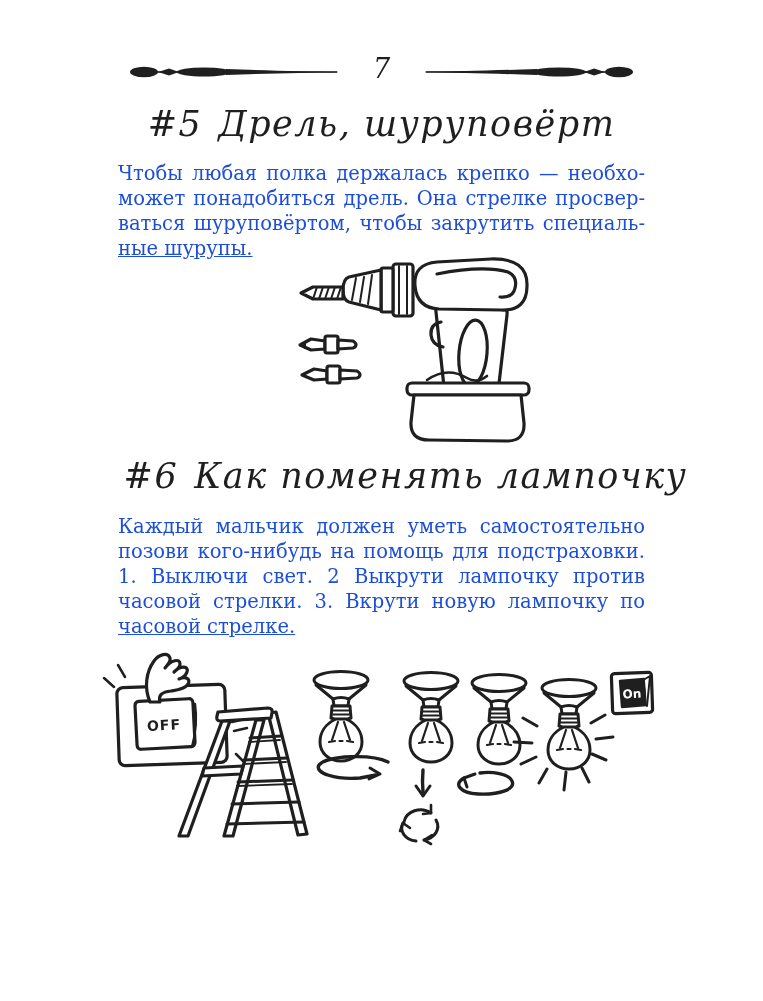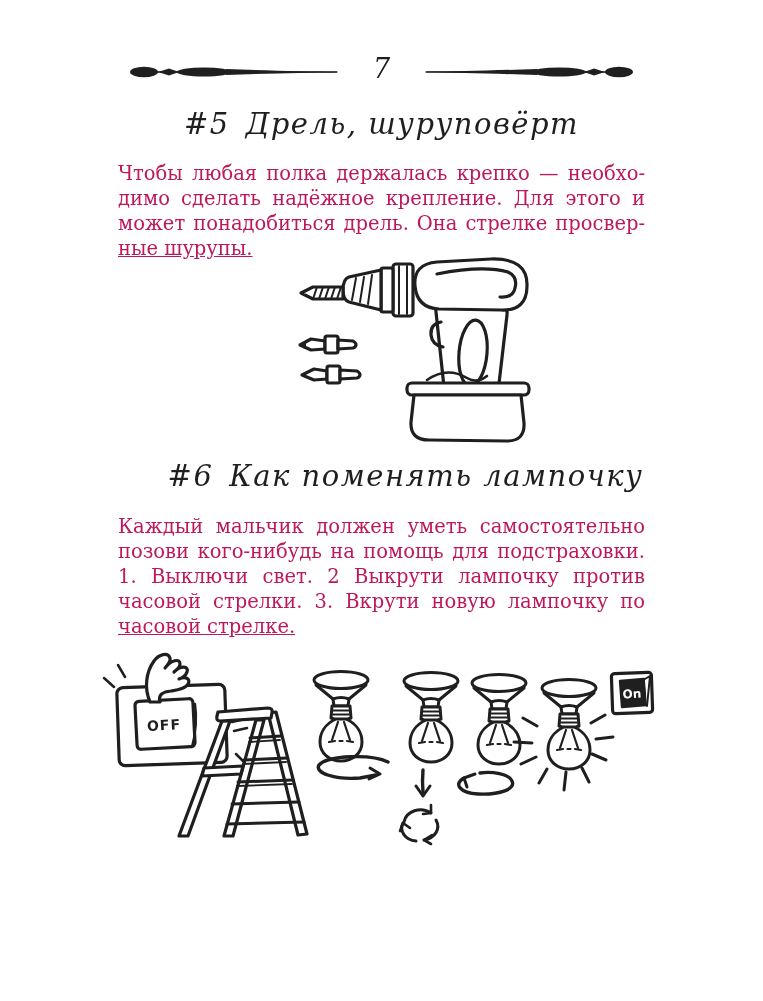--- a/index.html
+++ b/index.html
@@ -5,24 +5,24 @@
   * { margin:0; padding:0; box-sizing:border-box; }
   html,body { background:#ffffff; }
   .page {
     width:763px; height:1001px; background:#ffffff; position:relative; overflow:hidden;
     font-family:"DejaVu Serif", serif; color:#1f1f1f;
   }
   .header-row { margin-top:57px; height:30px; display:flex; align-items:center; justify-content:center; gap:32px; }
   .flourish { width:213px; height:16px; display:block; }
   .flourish.flip { transform:scaleX(-1); }
   .page-number { font-style:italic; font-size:27px; line-height:30px; transform:translateY(-3px); }
-  .heading { text-align:center; font-style:italic; font-size:29px; line-height:46px; letter-spacing:1.5px; margin-top:14px; white-space:nowrap; }
+  .heading { text-align:center; font-style:italic; font-size:35px; line-height:46px; letter-spacing:1.5px; margin-top:14px; white-space:nowrap; }
   .heading .hnum { margin-right:16px; }
   .heading.h6 { margin-top:9px;padding-left:48px; }
-  .para { margin:14px 118px 0 118px; font-size:19.5px; line-height:25px; color:#be185d; }
+  .para { margin:14px 118px 0 118px; font-size:19.5px; line-height:25px; color:#1d4ed8; }
   .para.p2 { margin-top:15px; }
   .pline { text-align:justify; text-align-last:justify; white-space:normal; }
   .pline.last { text-align-last:left;text-decoration:underline; }
   .drill-svg { display:block; margin:-9px 0 0 287px; width:248px; height:192px; }
   .illos-svg { display:block; margin-top:11px; width:763px; height:215px; }
   svg text.handtext { font-family:"DejaVu Sans", sans-serif; font-weight:bold; }
 </style>
 </head>
 <body>
 
@@ -43,22 +43,22 @@
       <path d="M30 8 L41 4.6 L51 8 L41 11.4 Z" fill="#1f1f1f"></path>
       <ellipse cx="76" cy="8" rx="27" ry="4.6" fill="#1f1f1f"></ellipse>
       <path d="M98 5 C140 6.4 180 7.4 210 7.8 L210 8.2 C180 8.6 140 9.6 98 11 Z" fill="#1f1f1f"></path>
     </svg>
   </div>
 
   <div class="heading"><span class="hnum">#5</span><span>Дрель, шуруповёрт</span></div>
 
   <div class="para">
     <div class="pline">Чтобы любая полка держалась крепко — необхо-</div>
-    <div class="pline">димо сделать надёжное крепление. Для этого и</div>
     <div class="pline">может понадобиться дрель. Она стрелке просвер-</div>
+    <div class="pline">ваться шуруповёртом, чтобы закрутить специаль-</div>
     <div class="pline last">ные шурупы.</div>
   </div>
 
   <svg class="drill-svg" viewBox="0 0 248 192" aria-hidden="true">
     <g stroke="#1f1f1f" stroke-width="3.2" fill="none" stroke-linecap="round" stroke-linejoin="round">
 
       <g>
         <path d="M152 52 L216 56 Q221 57 220 63 L211 140 Q210 148 201 147 L165 144 Q157 143 157 135 L149 60 Q148 53 152 52 Z" fill="#ffffff"></path>
         <path d="M154 70 Q143 72 144 83 Q145 93 156 95"></path>
         <ellipse cx="186" cy="101" rx="14" ry="33" transform="rotate(5 186 101)"></ellipse>

